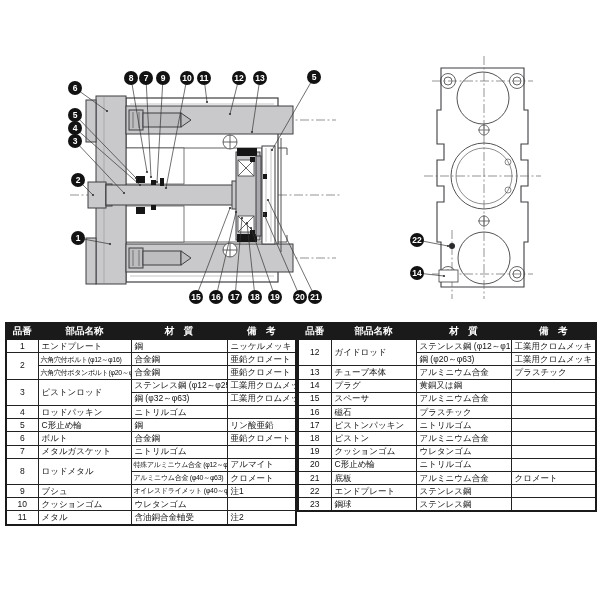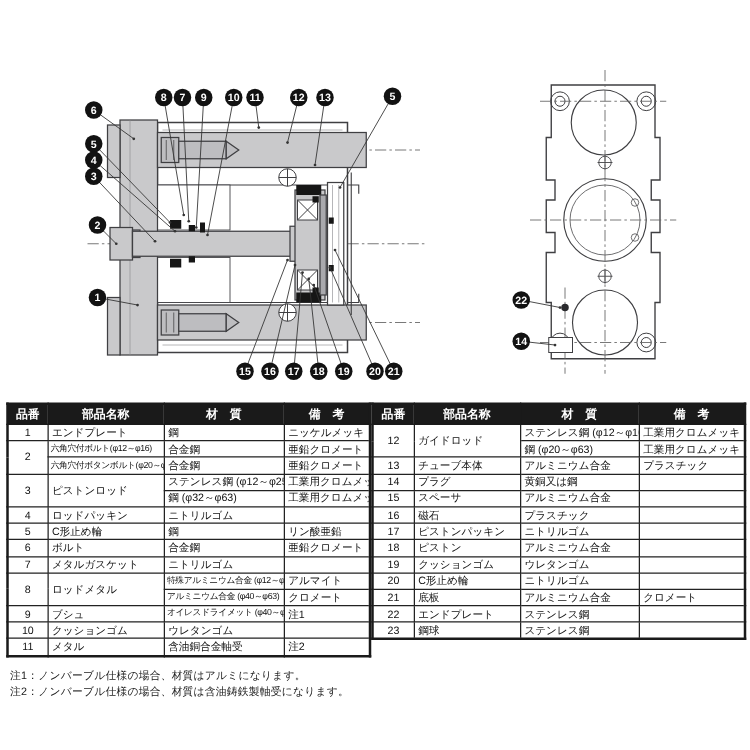--- a/index.html
+++ b/index.html
@@ -461,18 +461,14 @@
           <tr>
             <td class="no" rowspan="1">23</td>
             <td rowspan="1">鋼球</td>
             <td>ステンレス鋼</td>
             <td></td>
           </tr>
         </tbody>
     </table>
   </div>
 
-  <div id="notes">
-    <div>注1：ノンバーブル仕様の場合、材質はアルミになります。</div>
-    <div>注2：ノンバーブル仕様の場合、材質は含油鋳鉄製軸受になります。</div>
-  </div>
 
 </div>
 
 </body></html>

